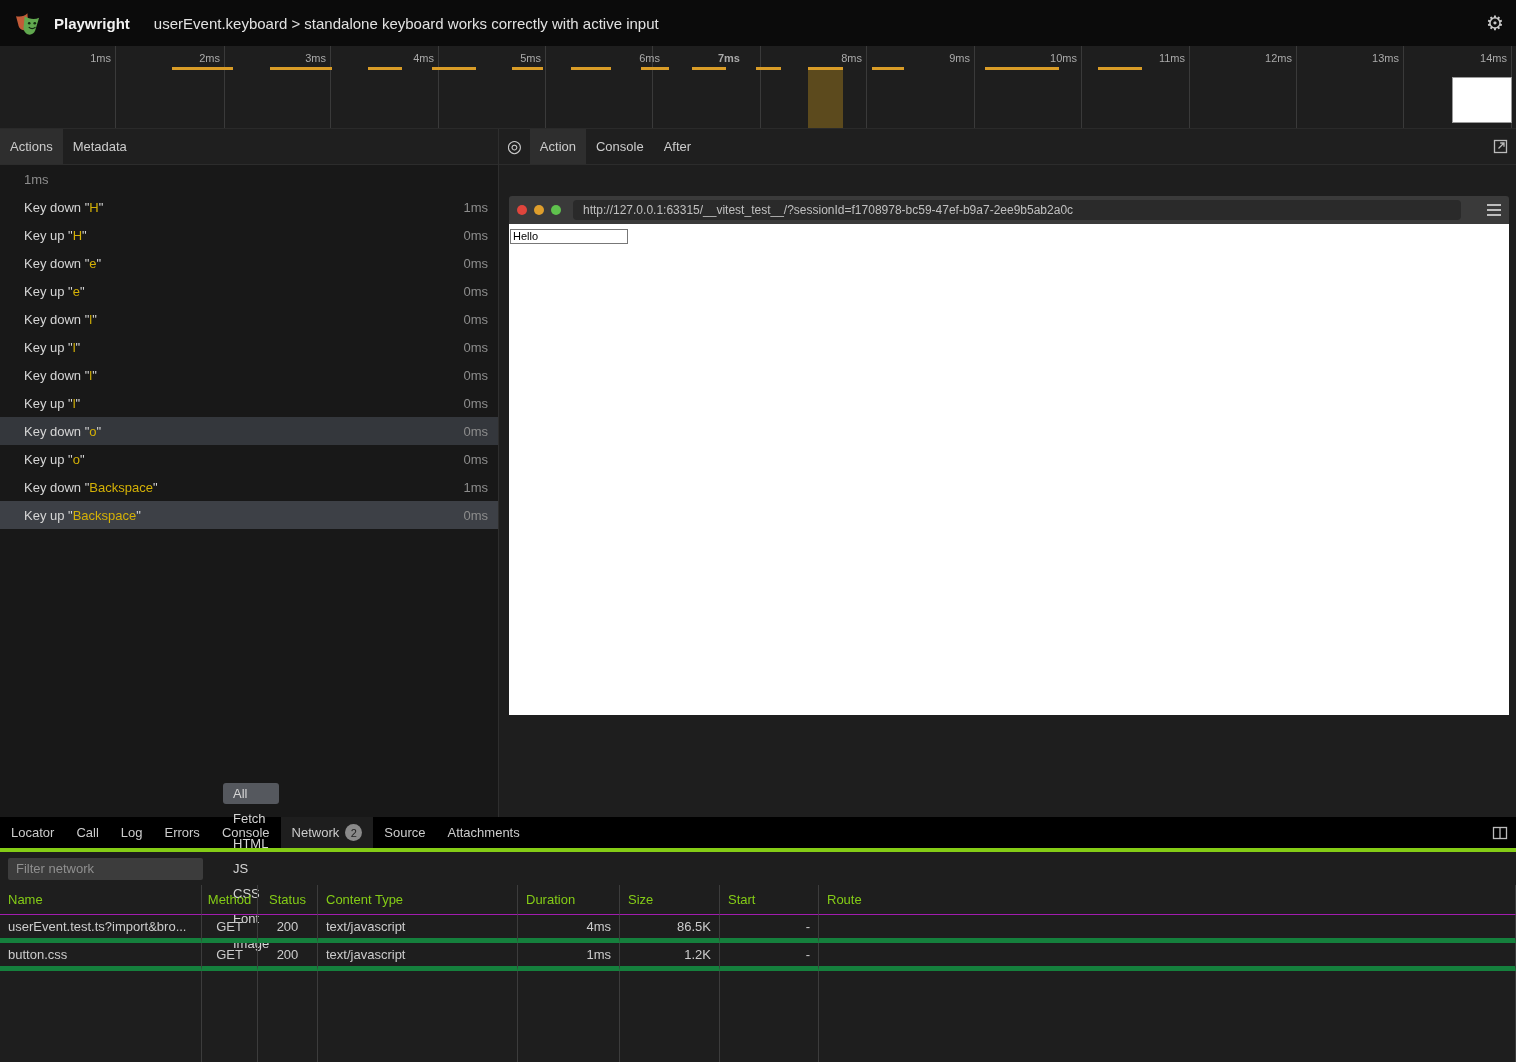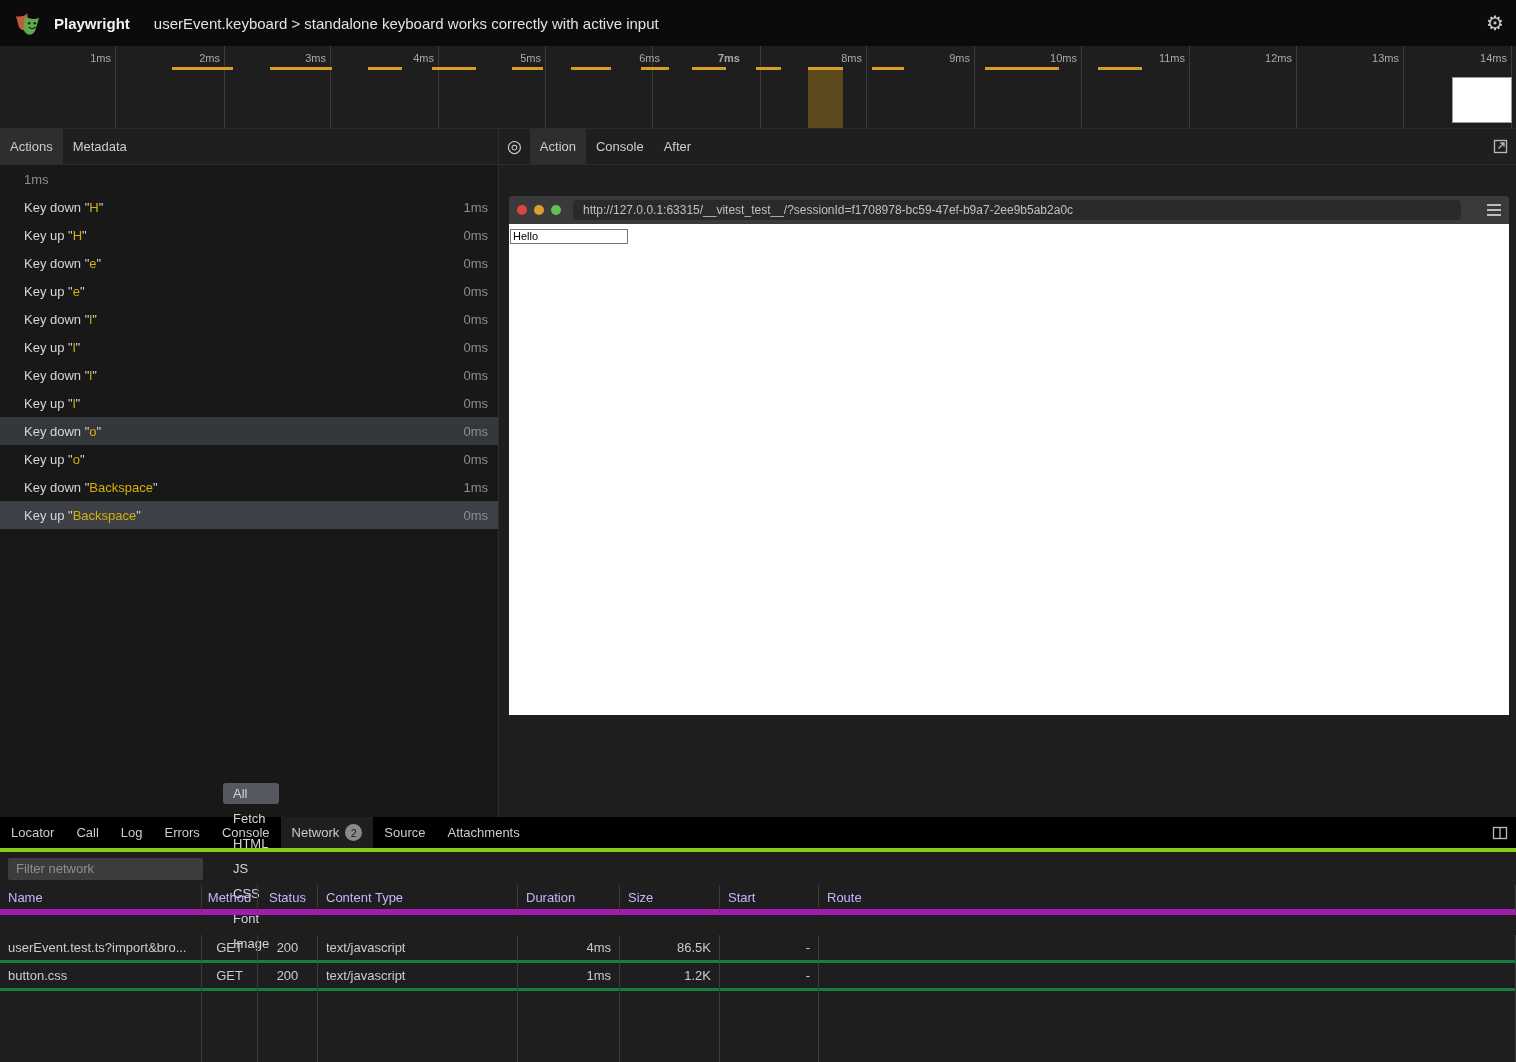--- a/index.html
+++ b/index.html
@@ -85,24 +85,24 @@
   .filter-input::placeholder { color:#8f8f8f; }
   .chips { display:flex; gap:4px; margin-left:6px;flex-direction:column; }
   .chip { font-size:13px; color:#d5d5d5; padding:3px 10px; border-radius:3px; cursor:pointer; }
   .chip.selected { background:#55585e; }
 
   .net-table { flex:1; display:grid;
     grid-template-columns:202px 56px 60px 200px 102px 100px 99px 1fr;
     grid-auto-rows:min-content; align-content:start; font-size:13px; }
   .net-table .cell { height:28px; display:flex; align-items:center; padding:0 8px;
     border-right:1px solid #3c3c3c; color:#cccccc; white-space:nowrap; overflow:hidden; }
-  .net-table .cell.head { height:30px; border-bottom:6px solid #a21caf; color:#c4b5fd; }
+  .net-table .cell.head { height:30px; border-bottom:1px solid #a21caf; color:#84cc16; }
   .net-table .cell.c-center { justify-content:center; }
   .net-table .cell.c-right { justify-content:flex-end; }
-  .net-table .cell.body { border-bottom:3px solid #15803d; cursor:pointer;margin-top:20px; }
+  .net-table .cell.body { border-bottom:5px solid #15803d; cursor:pointer; }
   .net-table .cell.fill { height:auto; border-bottom:none; cursor:default; }
 
   svg .st { fill:none; stroke:#bbbbbb; stroke-width:1.3; }
 </style>
 </head>
 <body>
 
 <div class="app">
 
   <div class="header">

